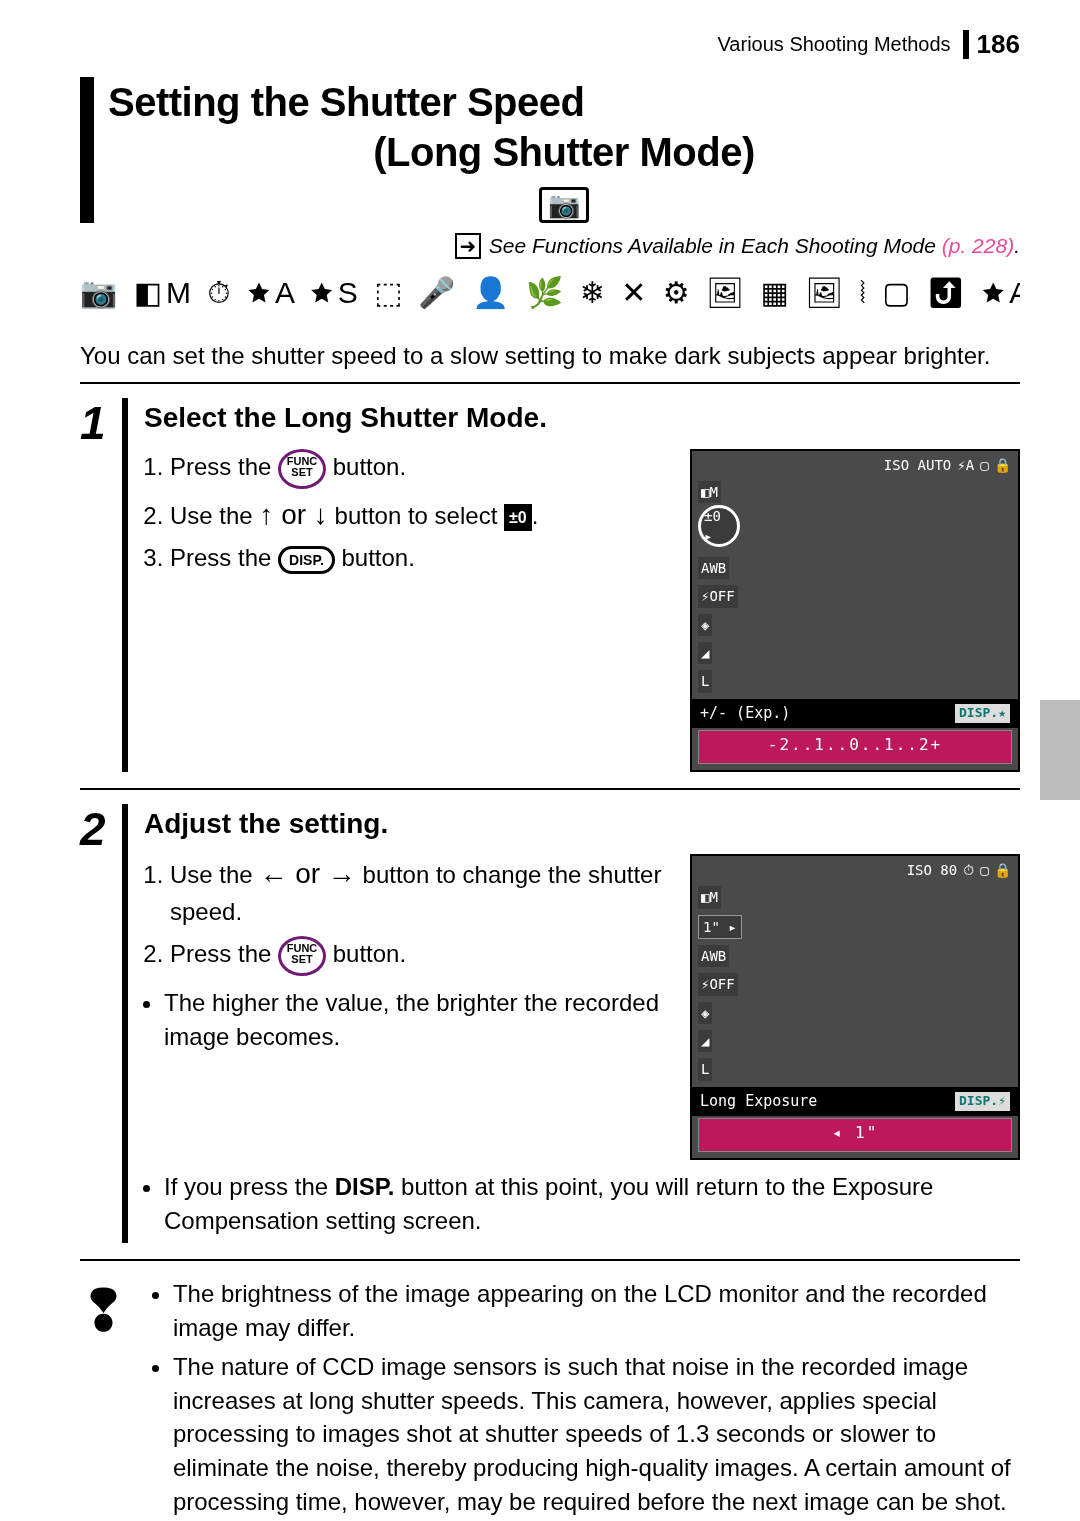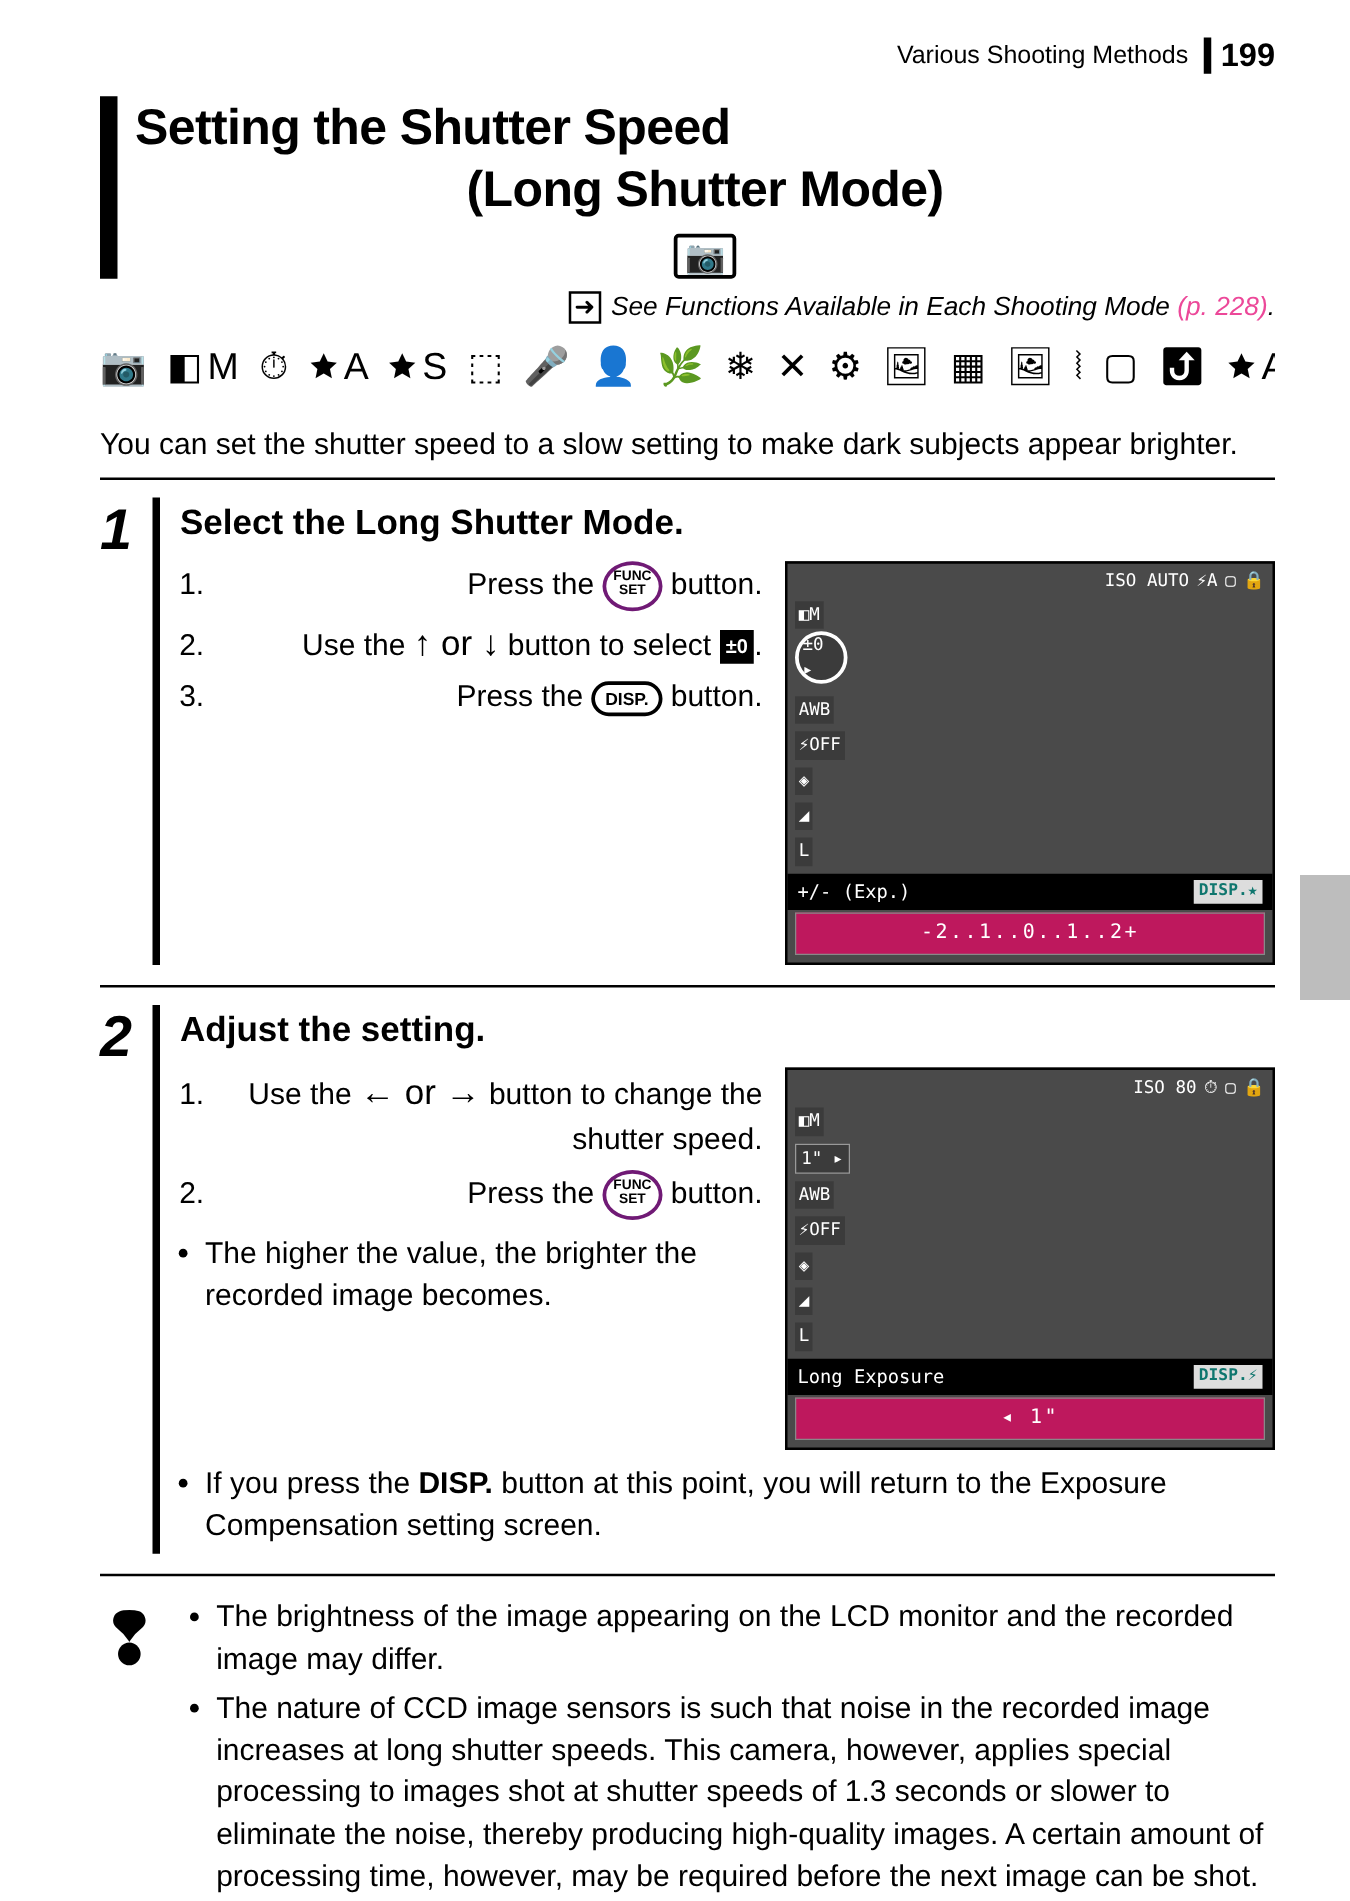--- a/index.html
+++ b/index.html
@@ -120,21 +120,21 @@
   }
   .step-flex {
     display: flex;
     gap: 18px;
   }
   .step-text { flex: 1; }
   ol.substeps {
     margin: 0;
     padding-left: 26px;
   }
-  ol.substeps li { margin-bottom: 6px; text-align: right; }
+  ol.substeps li { margin-bottom: 6px; }
   .func-btn {
     display: inline-flex;
     flex-direction: column;
     align-items: center;
     border: 3px solid #701a75;
     border-radius: 50%;
     width: 48px;
     height: 40px;
     font-size: 11px;
     font-weight: bold;
@@ -155,21 +155,21 @@
     display: inline-block;
     background: #000;
     color: #fff;
     font-size: 16px;
     padding: 2px 5px;
     vertical-align: middle;
     font-weight: bold;
   }
   .arrow { font-size: 28px; }
   .lcd {
-    width: 392px;
+    width: 330px;
     background: #4a4a4a;
     color: #fff;
     font-family: monospace;
     font-size: 15px;
     border: 2px solid #000;
     flex-shrink: 0;
   }
   .lcd .top {
     display: flex;
     justify-content: flex-end;
@@ -258,21 +258,21 @@
 </style>
 </head>
 <body>
 
 <div class="page">
 
   <div class="side-tab"></div>
 
   <div class="header-row">
     <span class="chapter">Various Shooting Methods</span>
-    <span class="page-num-bar">199</span>
+    <span class="page-num-bar">186</span>
   </div>
 
   <div class="title-block">
     <h1>
       <span>Setting the Shutter Speed</span><br>
       <span class="title-line2">
         <span>(Long Shutter Mode)</span>
         <span class="camera-box">📷</span>
       </span>
     </h1>

